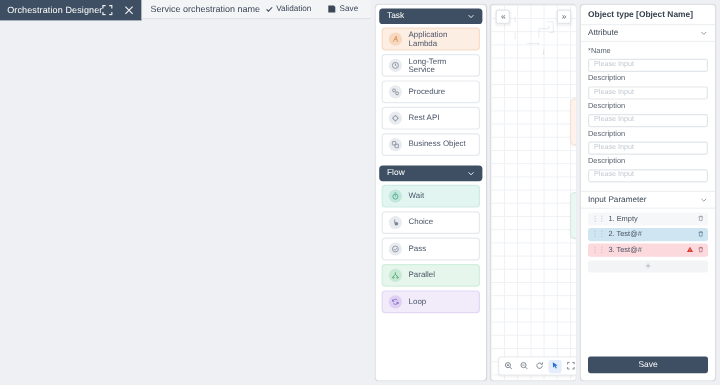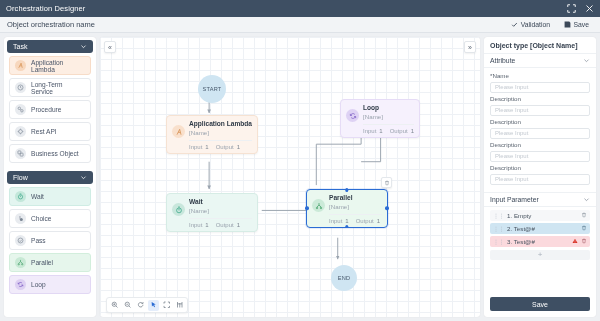--- a/index.html
+++ b/index.html
@@ -4,21 +4,21 @@
 <style>
   * { box-sizing: border-box; margin:0; padding:0; }
   html,body { width:600px; height:321px; overflow:hidden; }
   body {
     font-family: "Liberation Sans", sans-serif;
     font-size: 7px;
     background:#eef0f3;
     color:#3c4858;
     -webkit-font-smoothing: antialiased;
   }
-  .app { position:relative; width:600px; height:321px; display:flex; flex-direction:column; }
+  .app { position:relative; width:600px; height:321px; display:flex; flex-direction:row; }
 
   
   .titlebar {
     height:17px; background:#3e4f63; color:#fff;
     display:flex; align-items:center; padding:0 6px;
     font-size:7.5px; flex:0 0 auto;
   }
   .titlebar .tb-title { flex:1; letter-spacing:.1px; }
   .tb-icons { display:flex; gap:9px; align-items:center; }
   .tb-icon { width:9px; height:9px; opacity:.92; display:block; }
@@ -205,21 +205,21 @@
       <svg class="tb-icon" viewBox="0 0 12 12" fill="none" stroke="#fff" stroke-width="1.3">
         <path d="M1 4V1h3M8 1h3v3M11 8v3H8M4 11H1V8"></path>
       </svg>
       <svg class="tb-icon" viewBox="0 0 12 12" fill="none" stroke="#fff" stroke-width="1.3">
         <path d="M2 2l8 8M10 2l-8 8"></path>
       </svg>
     </div>
   </div>
 
   <div class="subbar">
-    <div class="orch-name">Object orchestration name</div>
+    <div class="orch-name">Service orchestration name</div>
     <div class="subbar-actions">
       <div class="pill">
         <svg viewBox="0 0 12 12" fill="none" stroke="#3c4858" stroke-width="1.5">
             <path d="M2 6.5l2.6 2.6L10 3.5"></path>
           </svg>
         <span>Validation</span>
       </div>
       <div class="pill">
         <svg viewBox="0 0 12 12" fill="#3c4858">
             <path d="M1 1h8l2 2v8H1V1zm2 0h5v3H3V1zm0 6h6v4H3V7z"></path>

